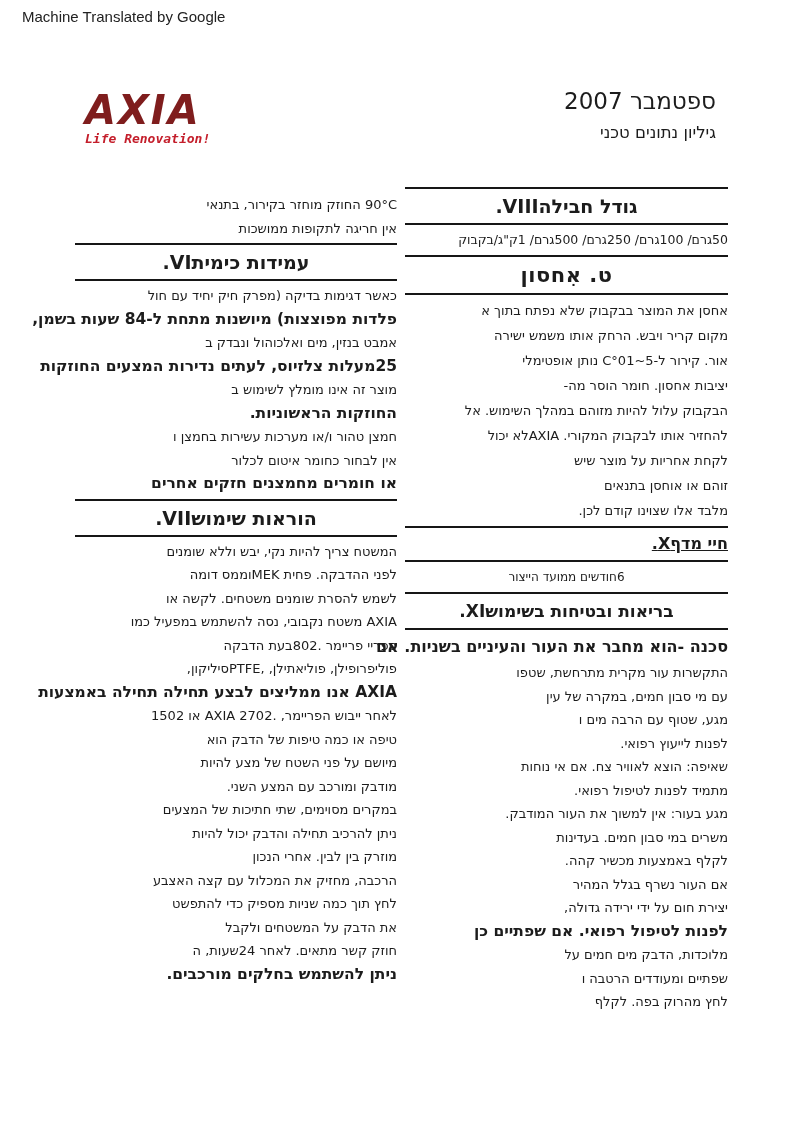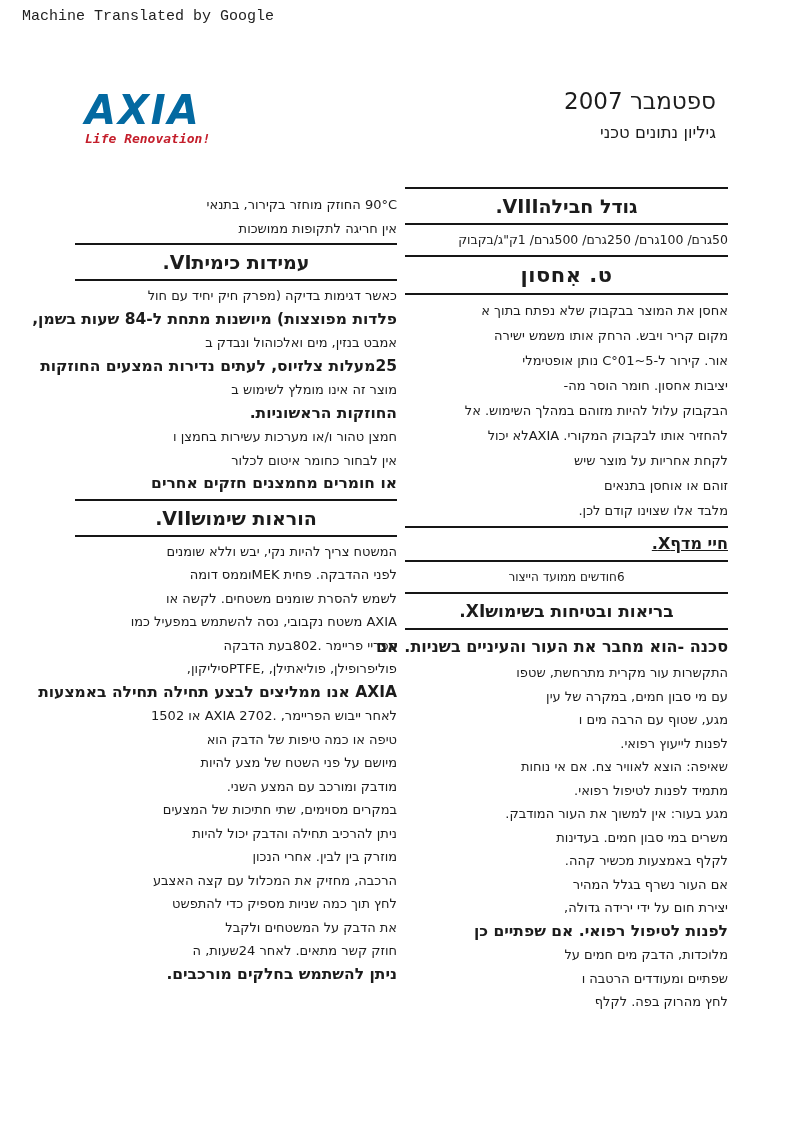--- a/index.html
+++ b/index.html
@@ -2,21 +2,21 @@
 <html><head>
 <meta charset="utf-8">
 <style>
   html,body{margin:0;padding:0;}
   body{
     width:800px;height:1130px;position:relative;background:#ffffff;
     font-family:"DejaVu Sans","Liberation Sans",sans-serif;color:#1c1c1c;
     overflow:hidden;
   }
   .banner{position:absolute;left:22px;top:8px;font-size:15px;color:#222;direction:ltr;
-    font-family:Liberation Mono, monospace;}
+    font-family:Liberation Sans, sans-serif;}
   .logo{position:absolute;left:85px;top:90px;direction:ltr;}
   .logo-text{font-size:40px;font-weight:bold;font-style:italic;letter-spacing:2px;line-height:40px;
     font-family:"DejaVu Sans",sans-serif;}
   .logo-tagline{font-size:13px;font-weight:bold;font-style:italic;margin-top:1px;
     font-family:"DejaVu Sans Mono",monospace;}
   .doc-header{position:absolute;right:84px;top:88px;text-align:right;direction:rtl;}
   .doc-date{font-size:23px;line-height:26px;}
   .doc-type{font-size:16.5px;margin-top:9px;}
   .col{position:absolute;direction:rtl;}
   .col-left{left:75px;top:193px;width:322px;}
@@ -34,21 +34,21 @@
   .heading.h-xl{font-size:21px;line-height:30px;letter-spacing:.5px;}
   .heading.h-md{font-size:16px;line-height:26px;text-align:right;text-decoration:underline;}
   .heading.h-md2{font-size:17px;line-height:28px;text-align:center;}
 </style>
 </head>
 <body>
 
 <div class="banner">Machine Translated by Google</div>
 
 <div class="logo" style="color: rgb(196, 30, 43);">
-  <div class="logo-text" style="color: #0369a1;">AXIA</div>
+  <div class="logo-text" style="color: #7f1d1d;">AXIA</div>
   <div class="logo-tagline" style="color: rgb(196, 30, 43);">Life Renovation!</div>
 </div>
 
 <div class="doc-header">
   <div class="doc-date">ספטמבר 2007</div>
   <div class="doc-type">גיליון נתונים טכני</div>
 </div>
 
 <div class="col col-left">
     <div class="line n">90°C החוזק מוחזר בקירור, בתנאי</div>

